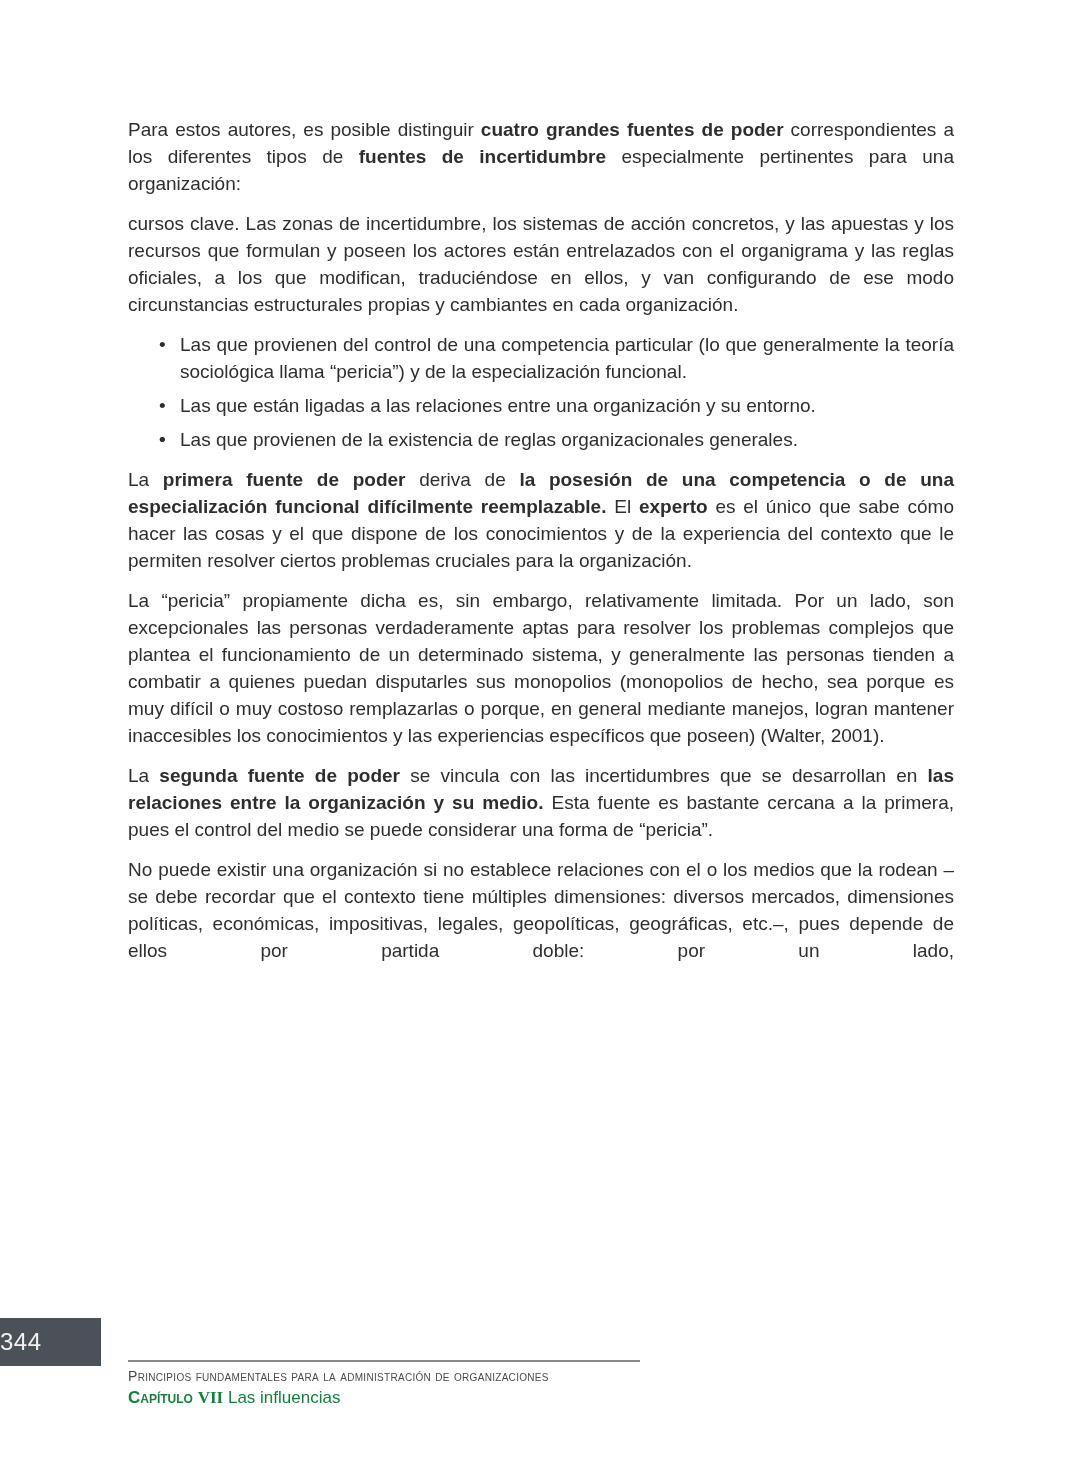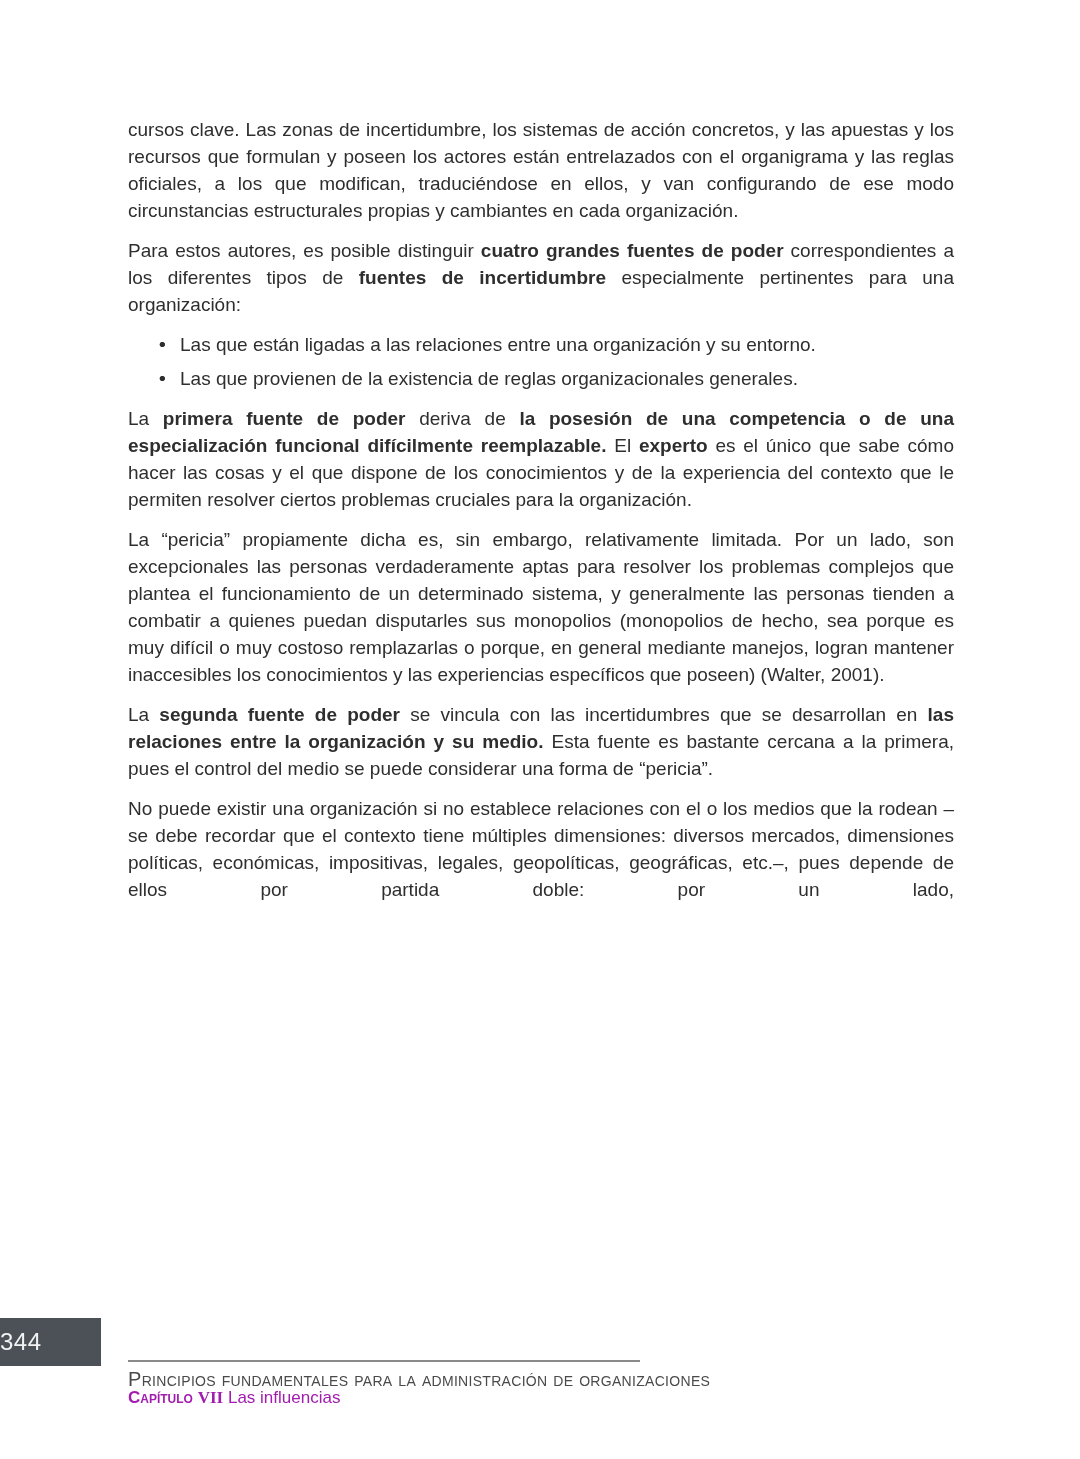--- a/index.html
+++ b/index.html
@@ -43,50 +43,50 @@
     background:#4b5157;
     color:#f2f2f2;
     display:flex;align-items:center;justify-content:flex-start;
     font-size:24px;
     letter-spacing:0.5px;
   }
   .footer-line1{
     position:absolute;
     left:128px;top:1368px;
     font-variant:small-caps;
-    font-size:20px;
+    font-size:14px;
     color:#4a4a4a;
     letter-spacing:0.3px;
     white-space:nowrap;
   }
   .footer-line2{
     position:absolute;
     left:128px;top:1388px;
     font-size:17px;
-    color:#a21caf;
+    color:#15803d;
     white-space:nowrap;
   }
   .footer-line2 .sc{
     font-variant:small-caps;
     font-weight:bold;
   }
   .footer-line2 .roman{
     font-family:"Liberation Serif",serif;
     font-weight:bold;
   }
 </style>
 </head>
 <body>
 
 <div class="page">
 
   <main class="content">
+      <p><span>Para estos autores, es posible distinguir </span><b>cuatro grandes fuentes de poder</b><span> correspondientes a los diferentes tipos de </span><b>fuentes de incertidumbre</b><span> especialmente pertinentes para una organización:</span></p>
       <p><span>cursos clave. Las zonas de incertidumbre, los sistemas de acción concretos, y las apuestas y los recursos que formulan y poseen los actores están entrelazados con el organigrama y las reglas oficiales, a los que modifican, traduciéndose en ellos, y van configurando de ese modo circunstancias estructurales propias y cambiantes en cada organización.</span></p>
-      <p><span>Para estos autores, es posible distinguir </span><b>cuatro grandes fuentes de poder</b><span> correspondientes a los diferentes tipos de </span><b>fuentes de incertidumbre</b><span> especialmente pertinentes para una organización:</span></p>
-      <div class="bullet"><span class="marker">•</span></div>
+      <div class="bullet"><span class="marker">•</span><span><span>Las que provienen del control de una competencia particular (lo que generalmente la teoría sociológica llama “pericia”) y de la especialización funcional.</span></span></div>
       <div class="bullet"><span class="marker">•</span><span><span>Las que están ligadas a las relaciones entre una organización y su entorno.</span></span></div>
       <div class="bullet"><span class="marker">•</span></div>
       <div class="bullet"><span class="marker">•</span><span><span>Las que provienen de la existencia de reglas organizacionales generales.</span></span></div>
       <p><span>La </span><b>primera fuente de poder</b><span> deriva de </span><b>la posesión de una competencia o de una especialización funcional difícilmente reemplazable.</b><span> El </span><b>experto</b><span> es el único que sabe cómo hacer las cosas y el que dispone de los conocimientos y de la experiencia del contexto que le permiten resolver ciertos problemas cruciales para la organización.</span></p>
       <p><span>La “pericia” propiamente dicha es, sin embargo, relativamente limitada. Por un lado, son excepcionales las personas verdaderamente aptas para resolver los problemas complejos que plantea el funcionamiento de un determinado sistema, y generalmente las personas tienden a combatir a quienes puedan disputarles sus monopolios (monopolios de hecho, sea porque es muy difícil o muy costoso remplazarlas o porque, en general mediante manejos, logran mantener inaccesibles los conocimientos y las experiencias específicos que poseen) (Walter, 2001).</span></p>
       <p><span>La </span><b>segunda fuente de poder</b><span> se vincula con las incertidumbres que se desarrollan en </span><b>las relaciones entre la organización y su medio.</b><span> Esta fuente es bastante cercana a la primera, pues el control del medio se puede considerar una forma de “pericia”.</span></p>
       <p class="justify-last"><span>No puede existir una organización si no establece relaciones con el o los medios que la rodean –se debe recordar que el contexto tiene múltiples dimensiones: diversos mercados, dimensiones políticas, económicas, impositivas, legales, geopolíticas, geográficas, etc.–, pues depende de ellos por partida doble: por un lado,</span></p>
     </main>
 
   <div class="footer-rule"></div>

